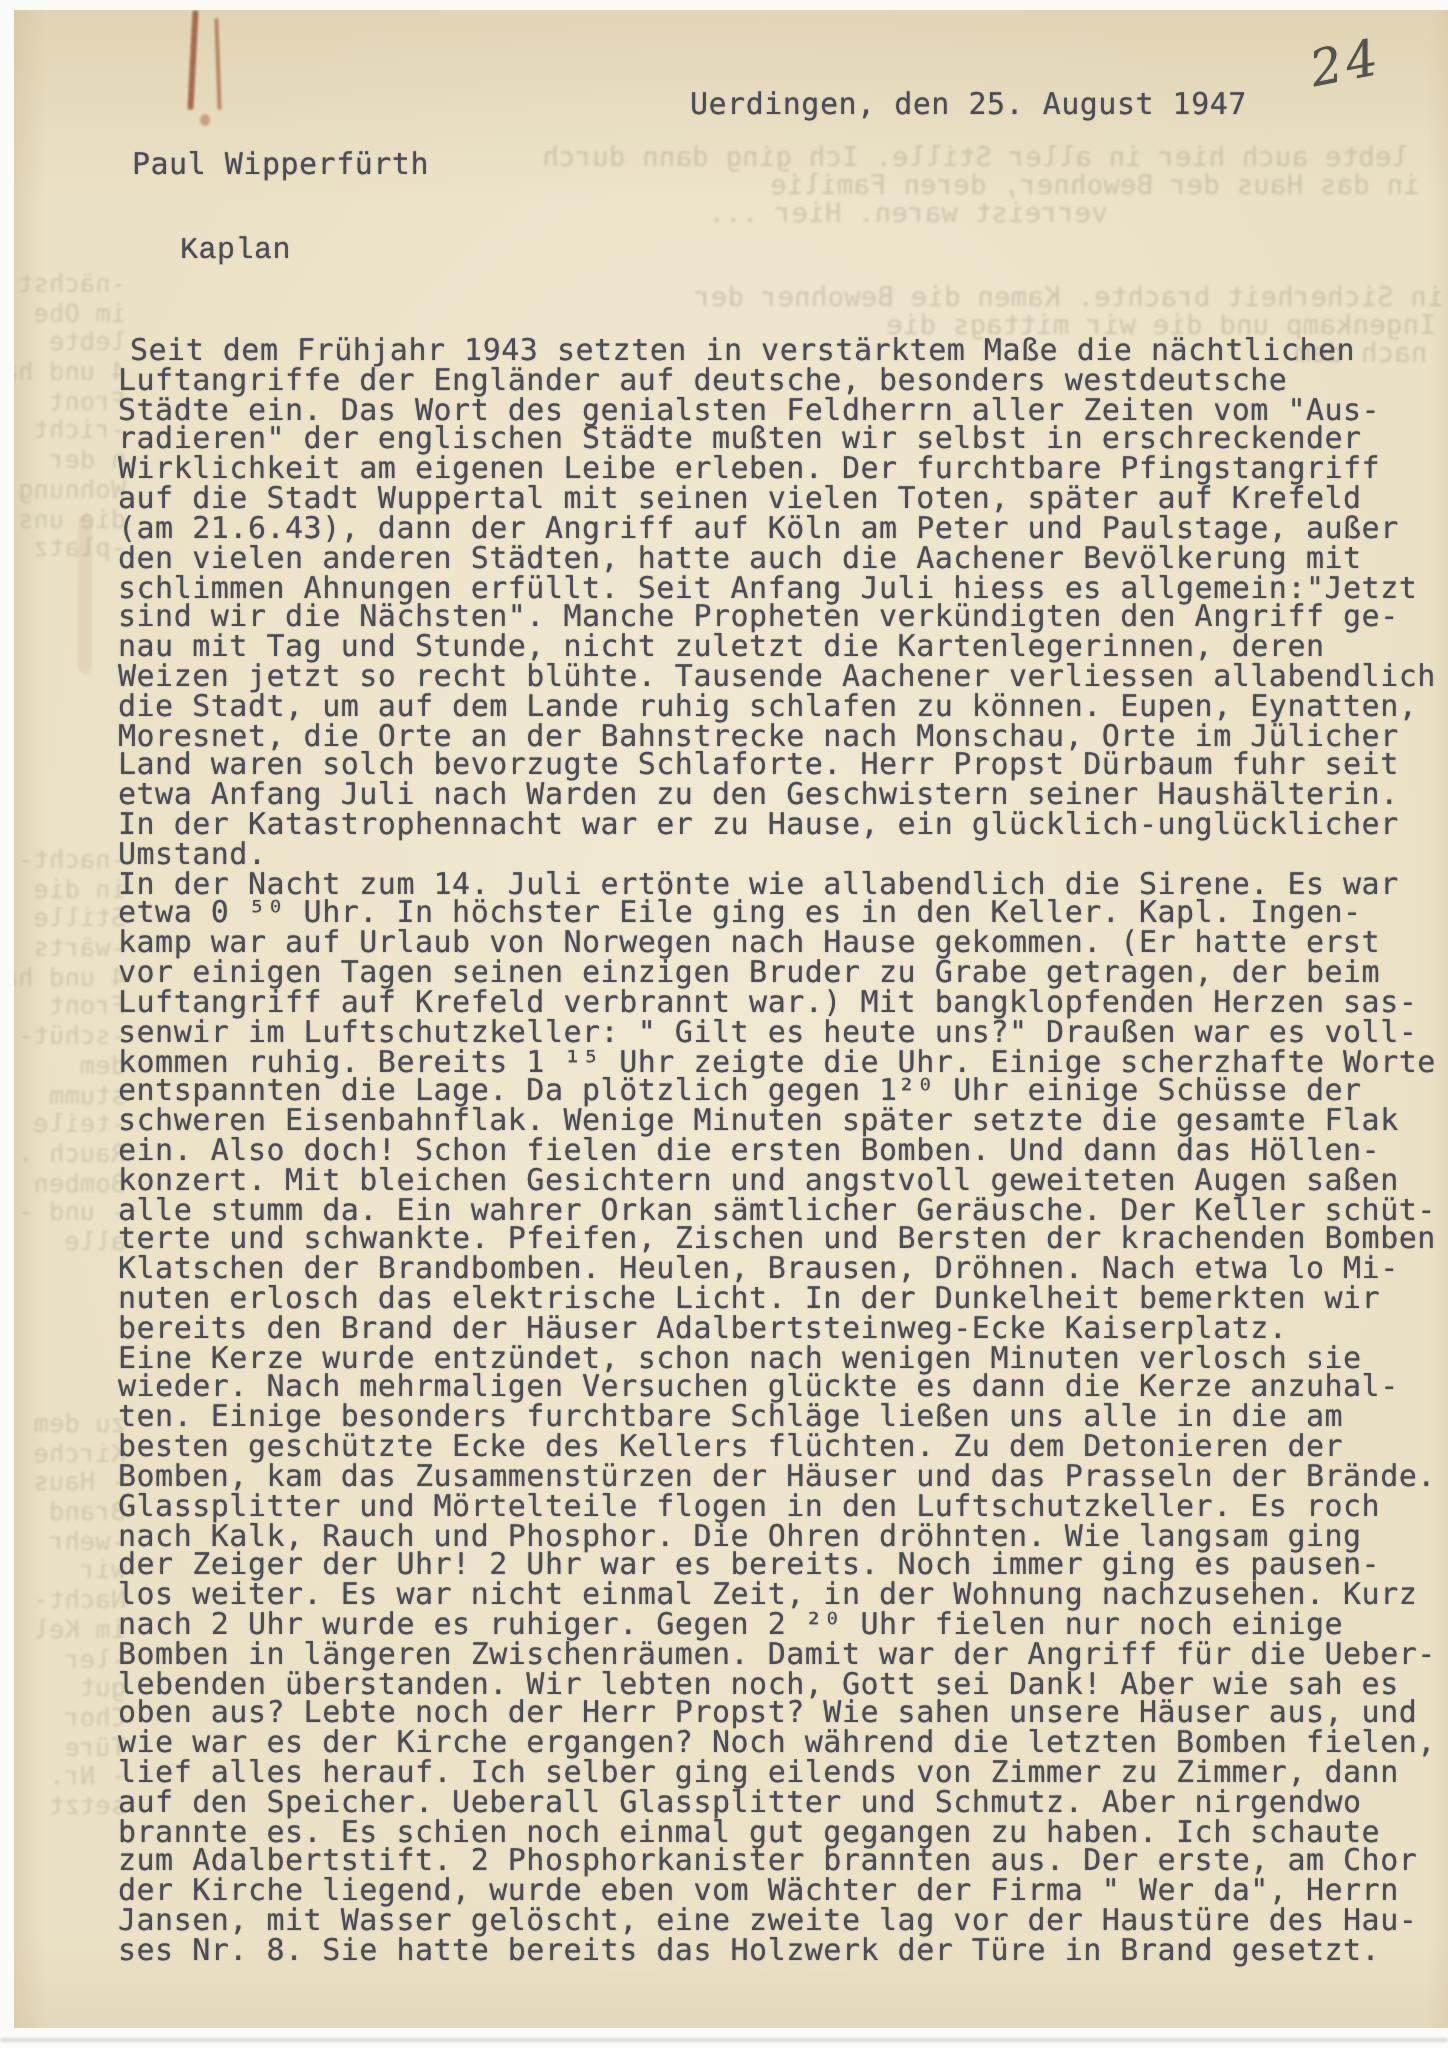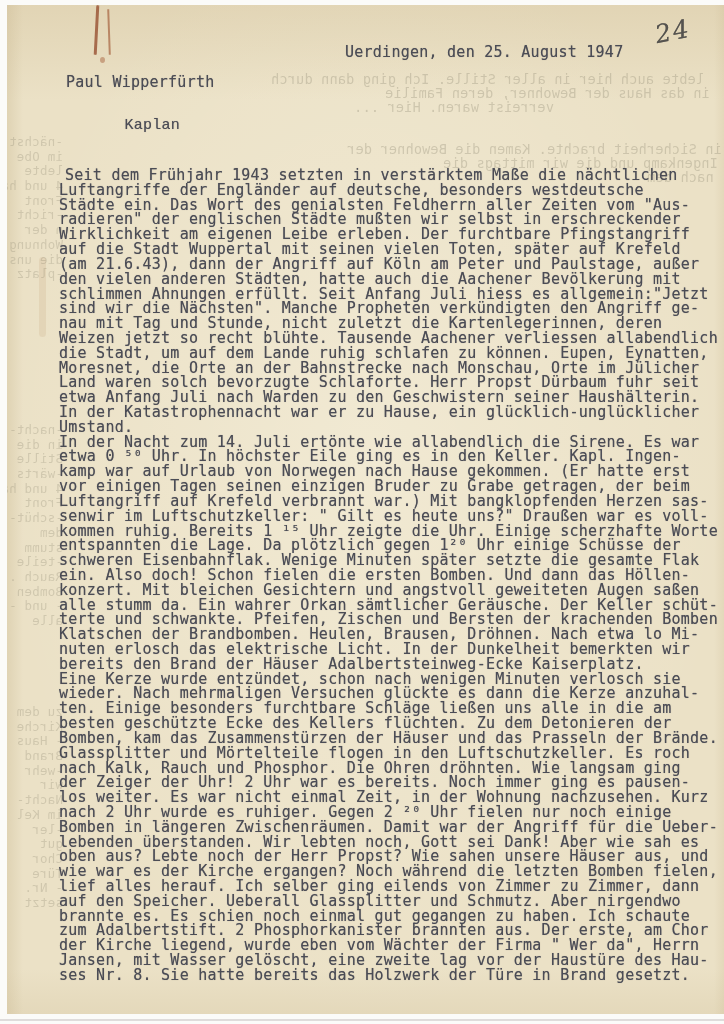--- a/index.html
+++ b/index.html
@@ -19,21 +19,21 @@
       #ebe1c6;
     overflow:hidden;
   }
   .ink{
     color:#4b4c55;
     text-shadow:0 0 0.7px rgba(70,72,84,.6);
   }
   .typed{
     font-size:15px;letter-spacing:.25px;line-height:14.82px;white-space:pre;
   }
-  .header-left{position:absolute;left:59px;top:40px;text-align:center;}
+  .header-left{position:absolute;left:59px;top:40px;}
   .header-left .role{padding-left:24px;font-family:Liberation Mono, monospace;}
   .dateline{position:absolute;left:338px;top:40px;}
   .doc-title{position:absolute;left:0;right:0;top:106px;text-align:center;padding-left:12px;line-height:15.2px;}
   .doc-body{position:absolute;left:52px;top:163px;width:672px;}
   .doc-body .line{height:14.82px;white-space:pre;}
   .doc-body .line:first-child{padding-left:6px;}
   .page-num{
     position:absolute;left:648px;top:12px;
     font-family:"DejaVu Serif","Liberation Serif",serif;
     font-style:italic;font-size:25px;color:#55534f;

